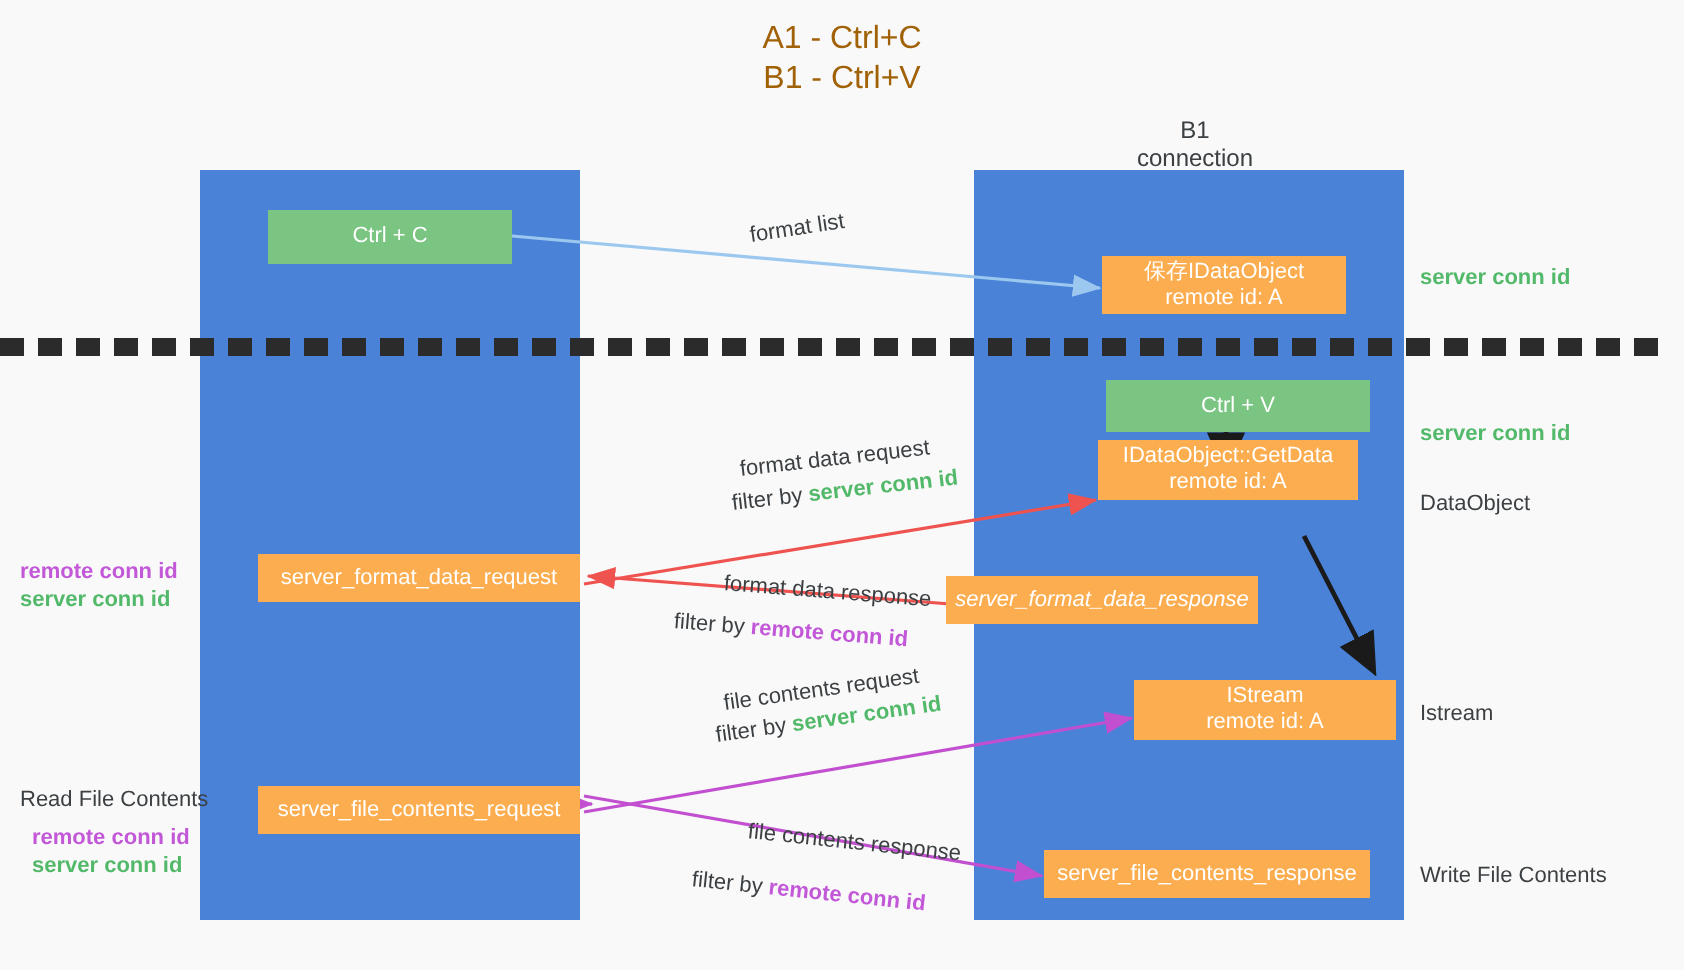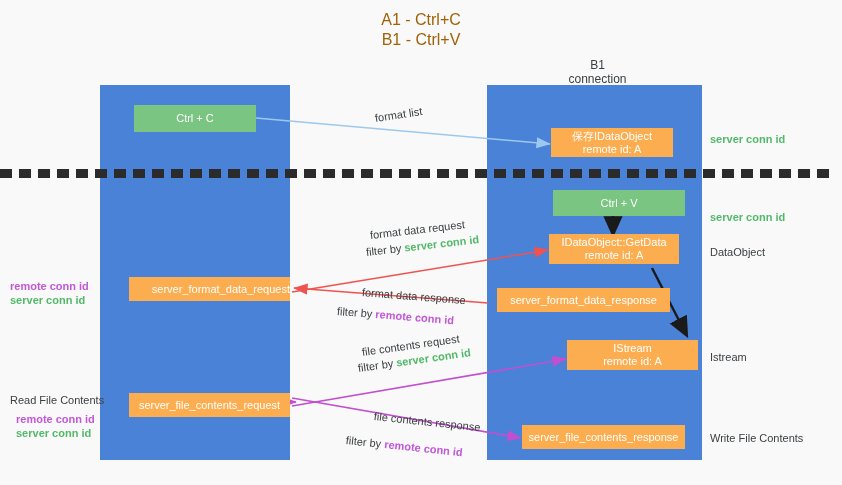--- a/index.html
+++ b/index.html
@@ -165,30 +165,30 @@
 
   <div class="abs box orange" style="left:551px;top:128px;width:122px;height:29px;">
     <div>保存IDataObject</div>
     <div class="l2">remote id: A</div>
   </div>
 
   <div class="abs box green" style="left:553px;top:180px;width:132px;height:26px;margin-top:10px;">
     <div>Ctrl + V</div>
   </div>
 
-  <div class="abs box orange" style="left:549px;top:234px;width:130px;height:30px;">
+  <div class="abs box orange" style="left:549px;top:220px;width:130px;height:30px;">
     <div>IDataObject::GetData</div>
     <div class="l2">remote id: A</div>
   </div>
 
-  <div class="abs box orange" style="left:129px;top:277px;width:161px;height:24px;align-items:flex-end;">
+  <div class="abs box orange" style="left:129px;top:277px;width:161px;height:24px;">
     <div>server_format_data_request</div>
   </div>
 
-  <div class="abs box orange" style="left:497px;top:288px;width:173px;height:24px;">
+  <div class="abs box orange" style="left:473px;top:288px;width:156px;height:24px;font-style:italic;">
     <div>server_format_data_response</div>
   </div>
 
   <div class="abs box orange" style="left:567px;top:340px;width:131px;height:30px;">
     <div>IStream</div>
     <div class="l2">remote id: A</div>
   </div>
 
   <div class="abs box orange" style="left:522px;top:425px;width:163px;height:24px;">
     <div>server_file_contents_response</div>

